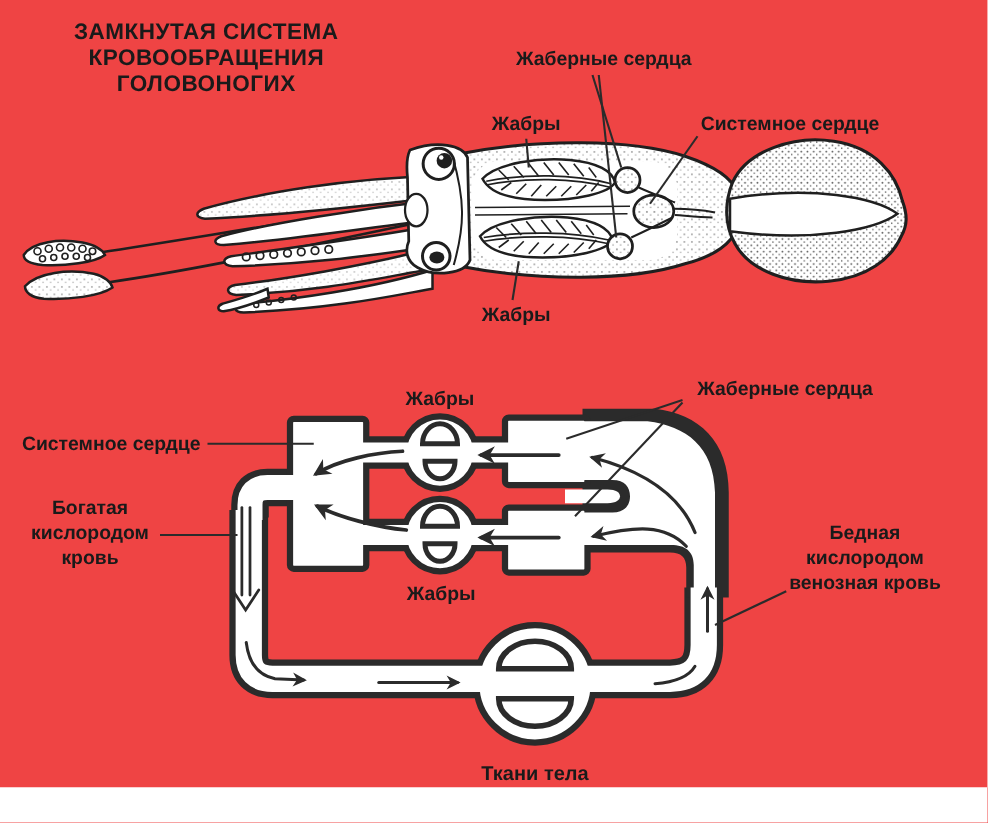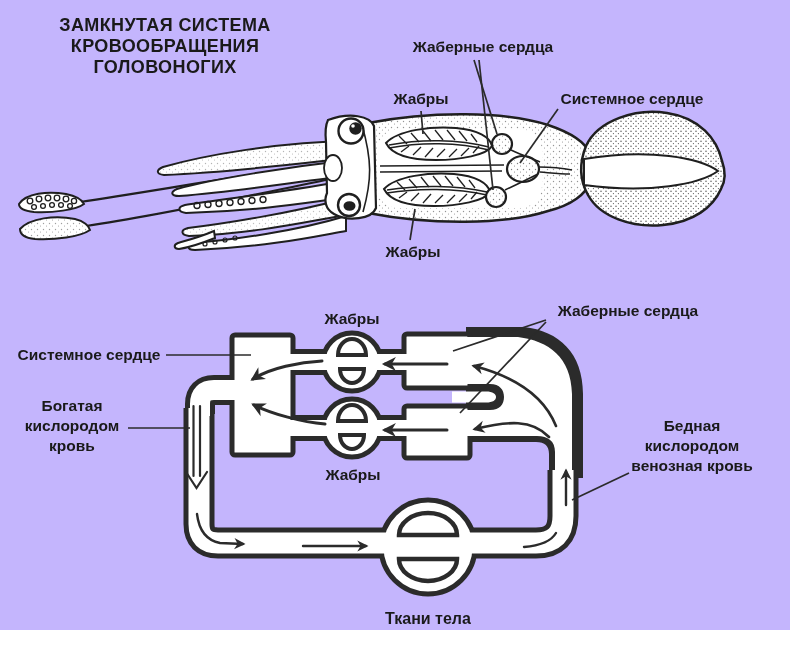--- a/index.html
+++ b/index.html
@@ -1,16 +1,16 @@
 <!DOCTYPE html>
 <html><head>
 <meta charset="utf-8">
 <style>
   html,body{margin:0;padding:0;background:#ffffff;}
-  .stage{position:relative;width:790px;height:630px;background:#c4b5fd;overflow:hidden;
+  .stage{position:relative;width:790px;height:630px;background:#ef4444;overflow:hidden;
          font-family:"Liberation Sans",sans-serif;text-align:center;}
   svg{display:block;}
   .title-line{font:bold 18px "Liberation Sans",sans-serif;letter-spacing:.4px;fill:#1a1a1a;}
   .lbl{font:bold 15.5px "Liberation Sans",sans-serif;fill:#1a1a1a;}
   .lbl-big{font:bold 16px "Liberation Sans",sans-serif;fill:#1a1a1a;}
   .outline{stroke:#1f1f1f;fill:#ffffff;}
   .thin{stroke:#1f1f1f;fill:none;}
   .pointer{stroke:#2b2b2b;stroke-width:1.7;fill:none;}
   .pipe-black{stroke:#2b2b2b;fill:none;stroke-linejoin:round;}
   .pipe-white{stroke:#ffffff;fill:none;stroke-linejoin:round;}

